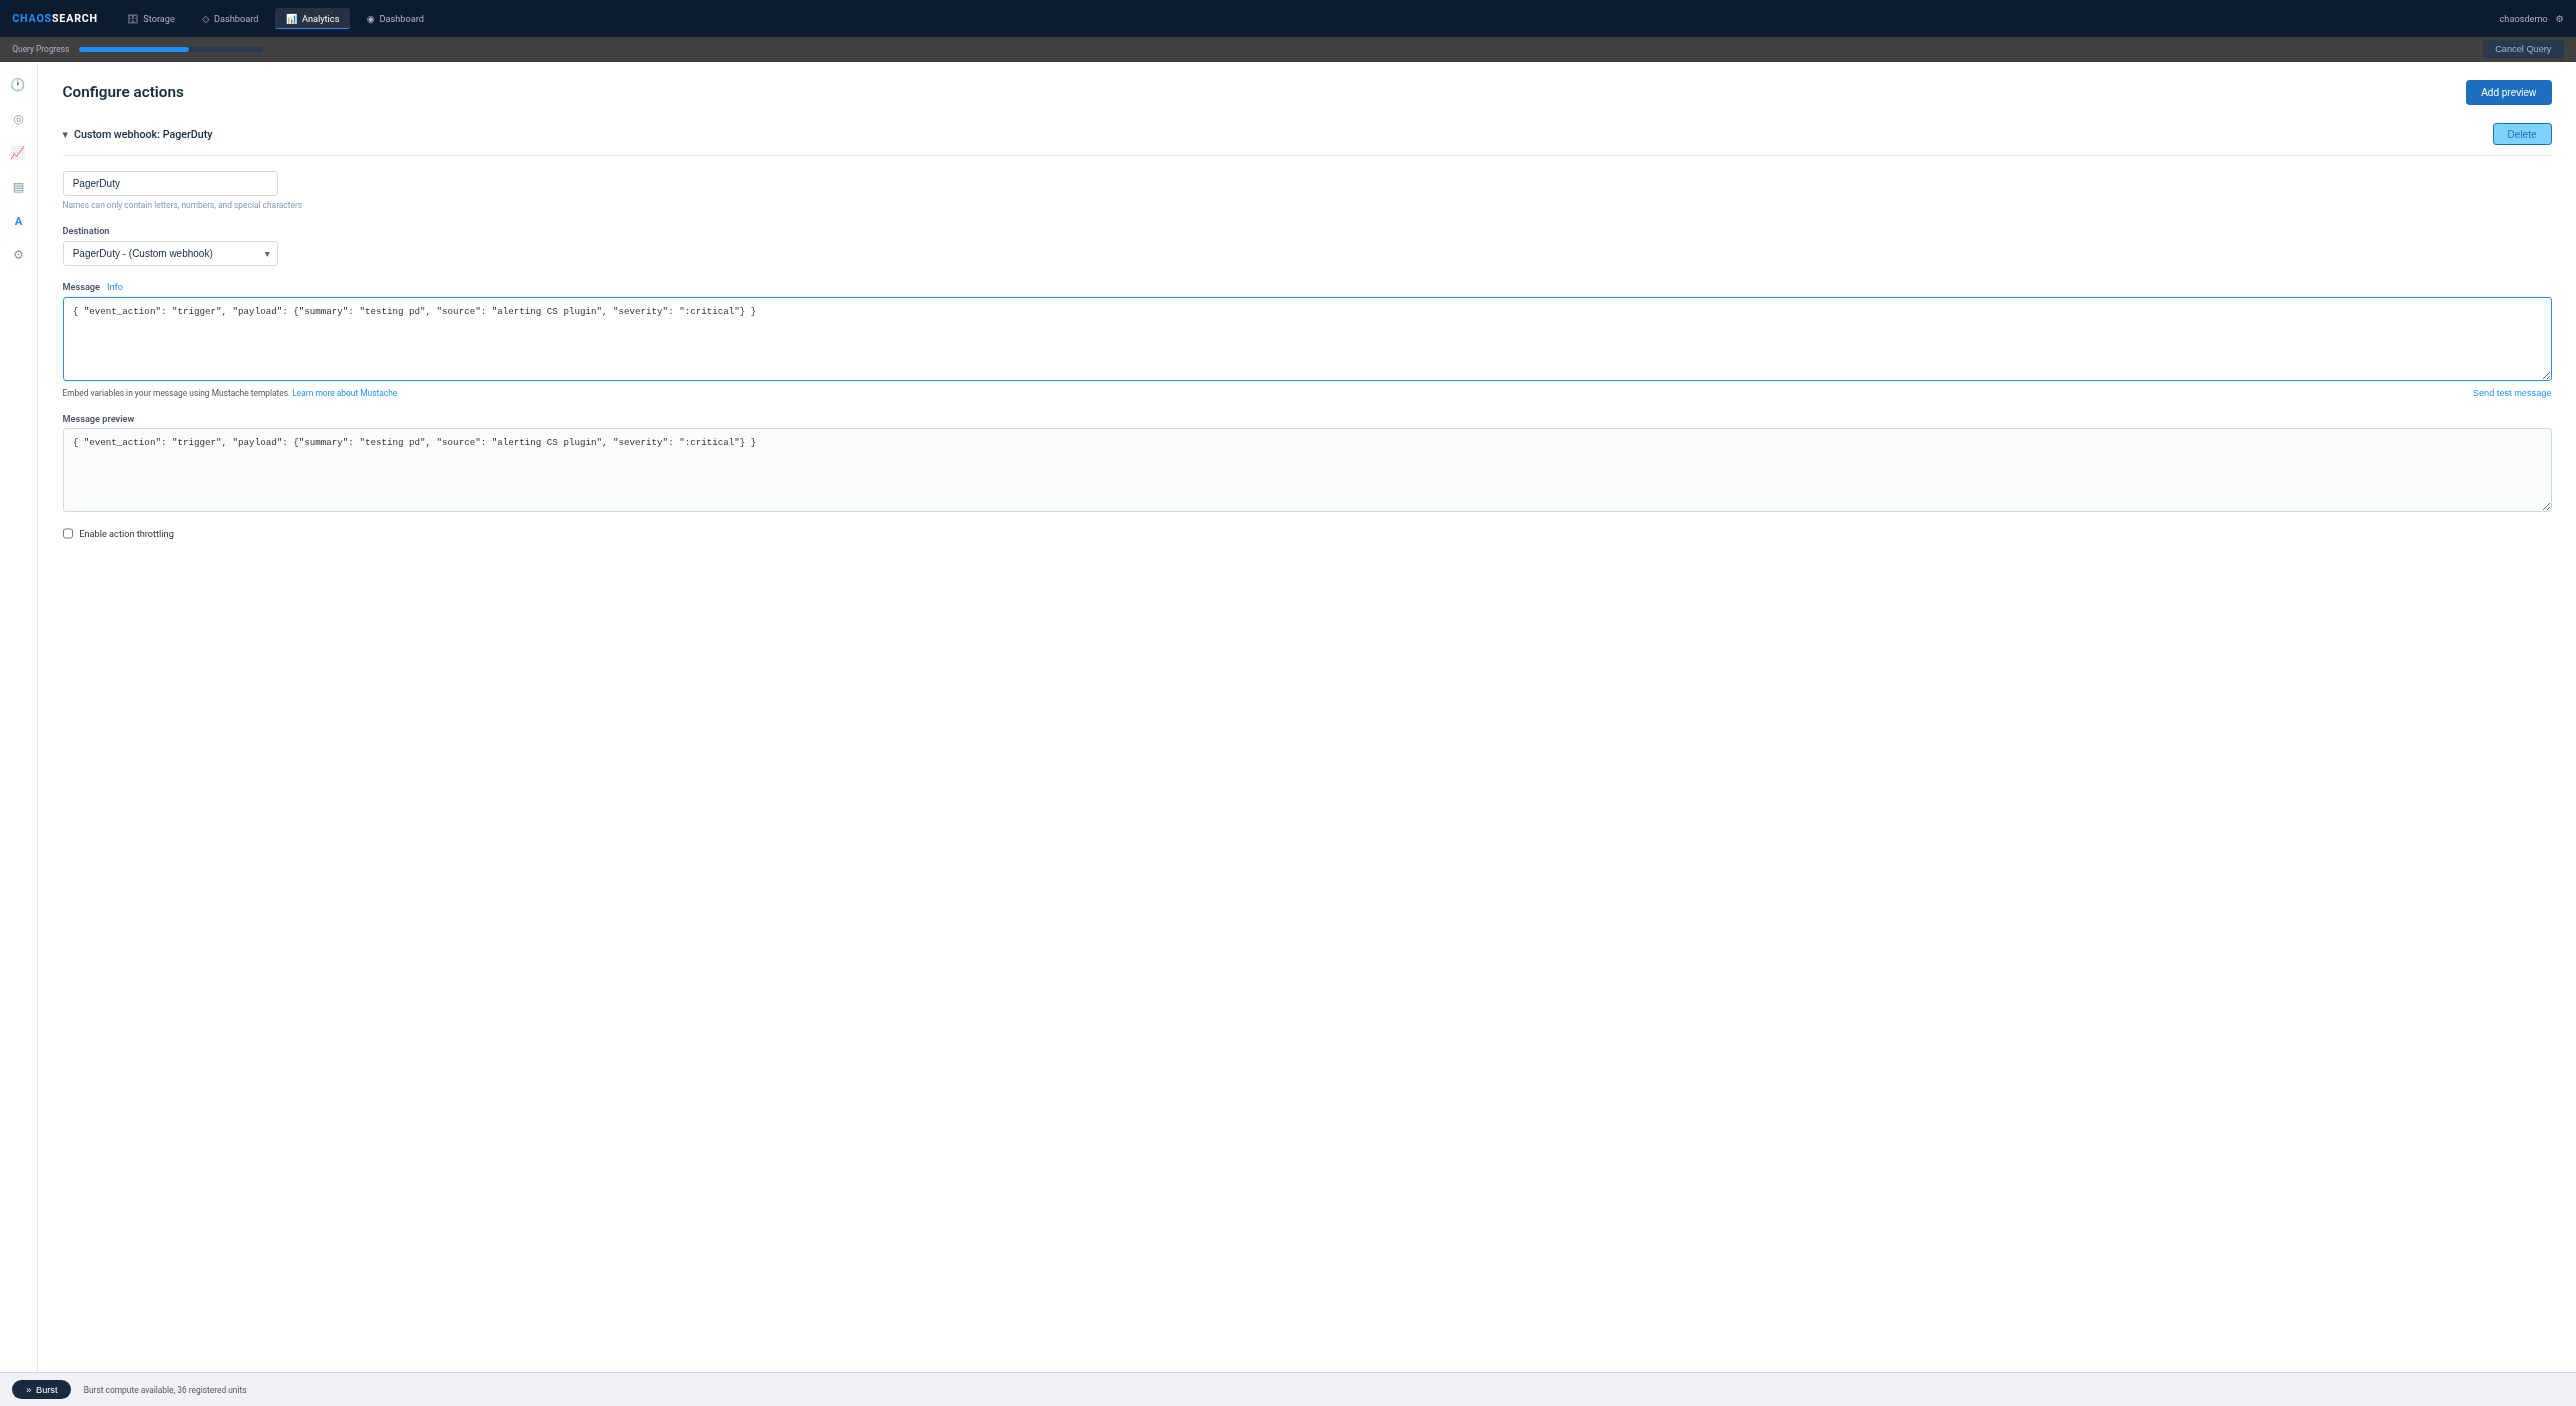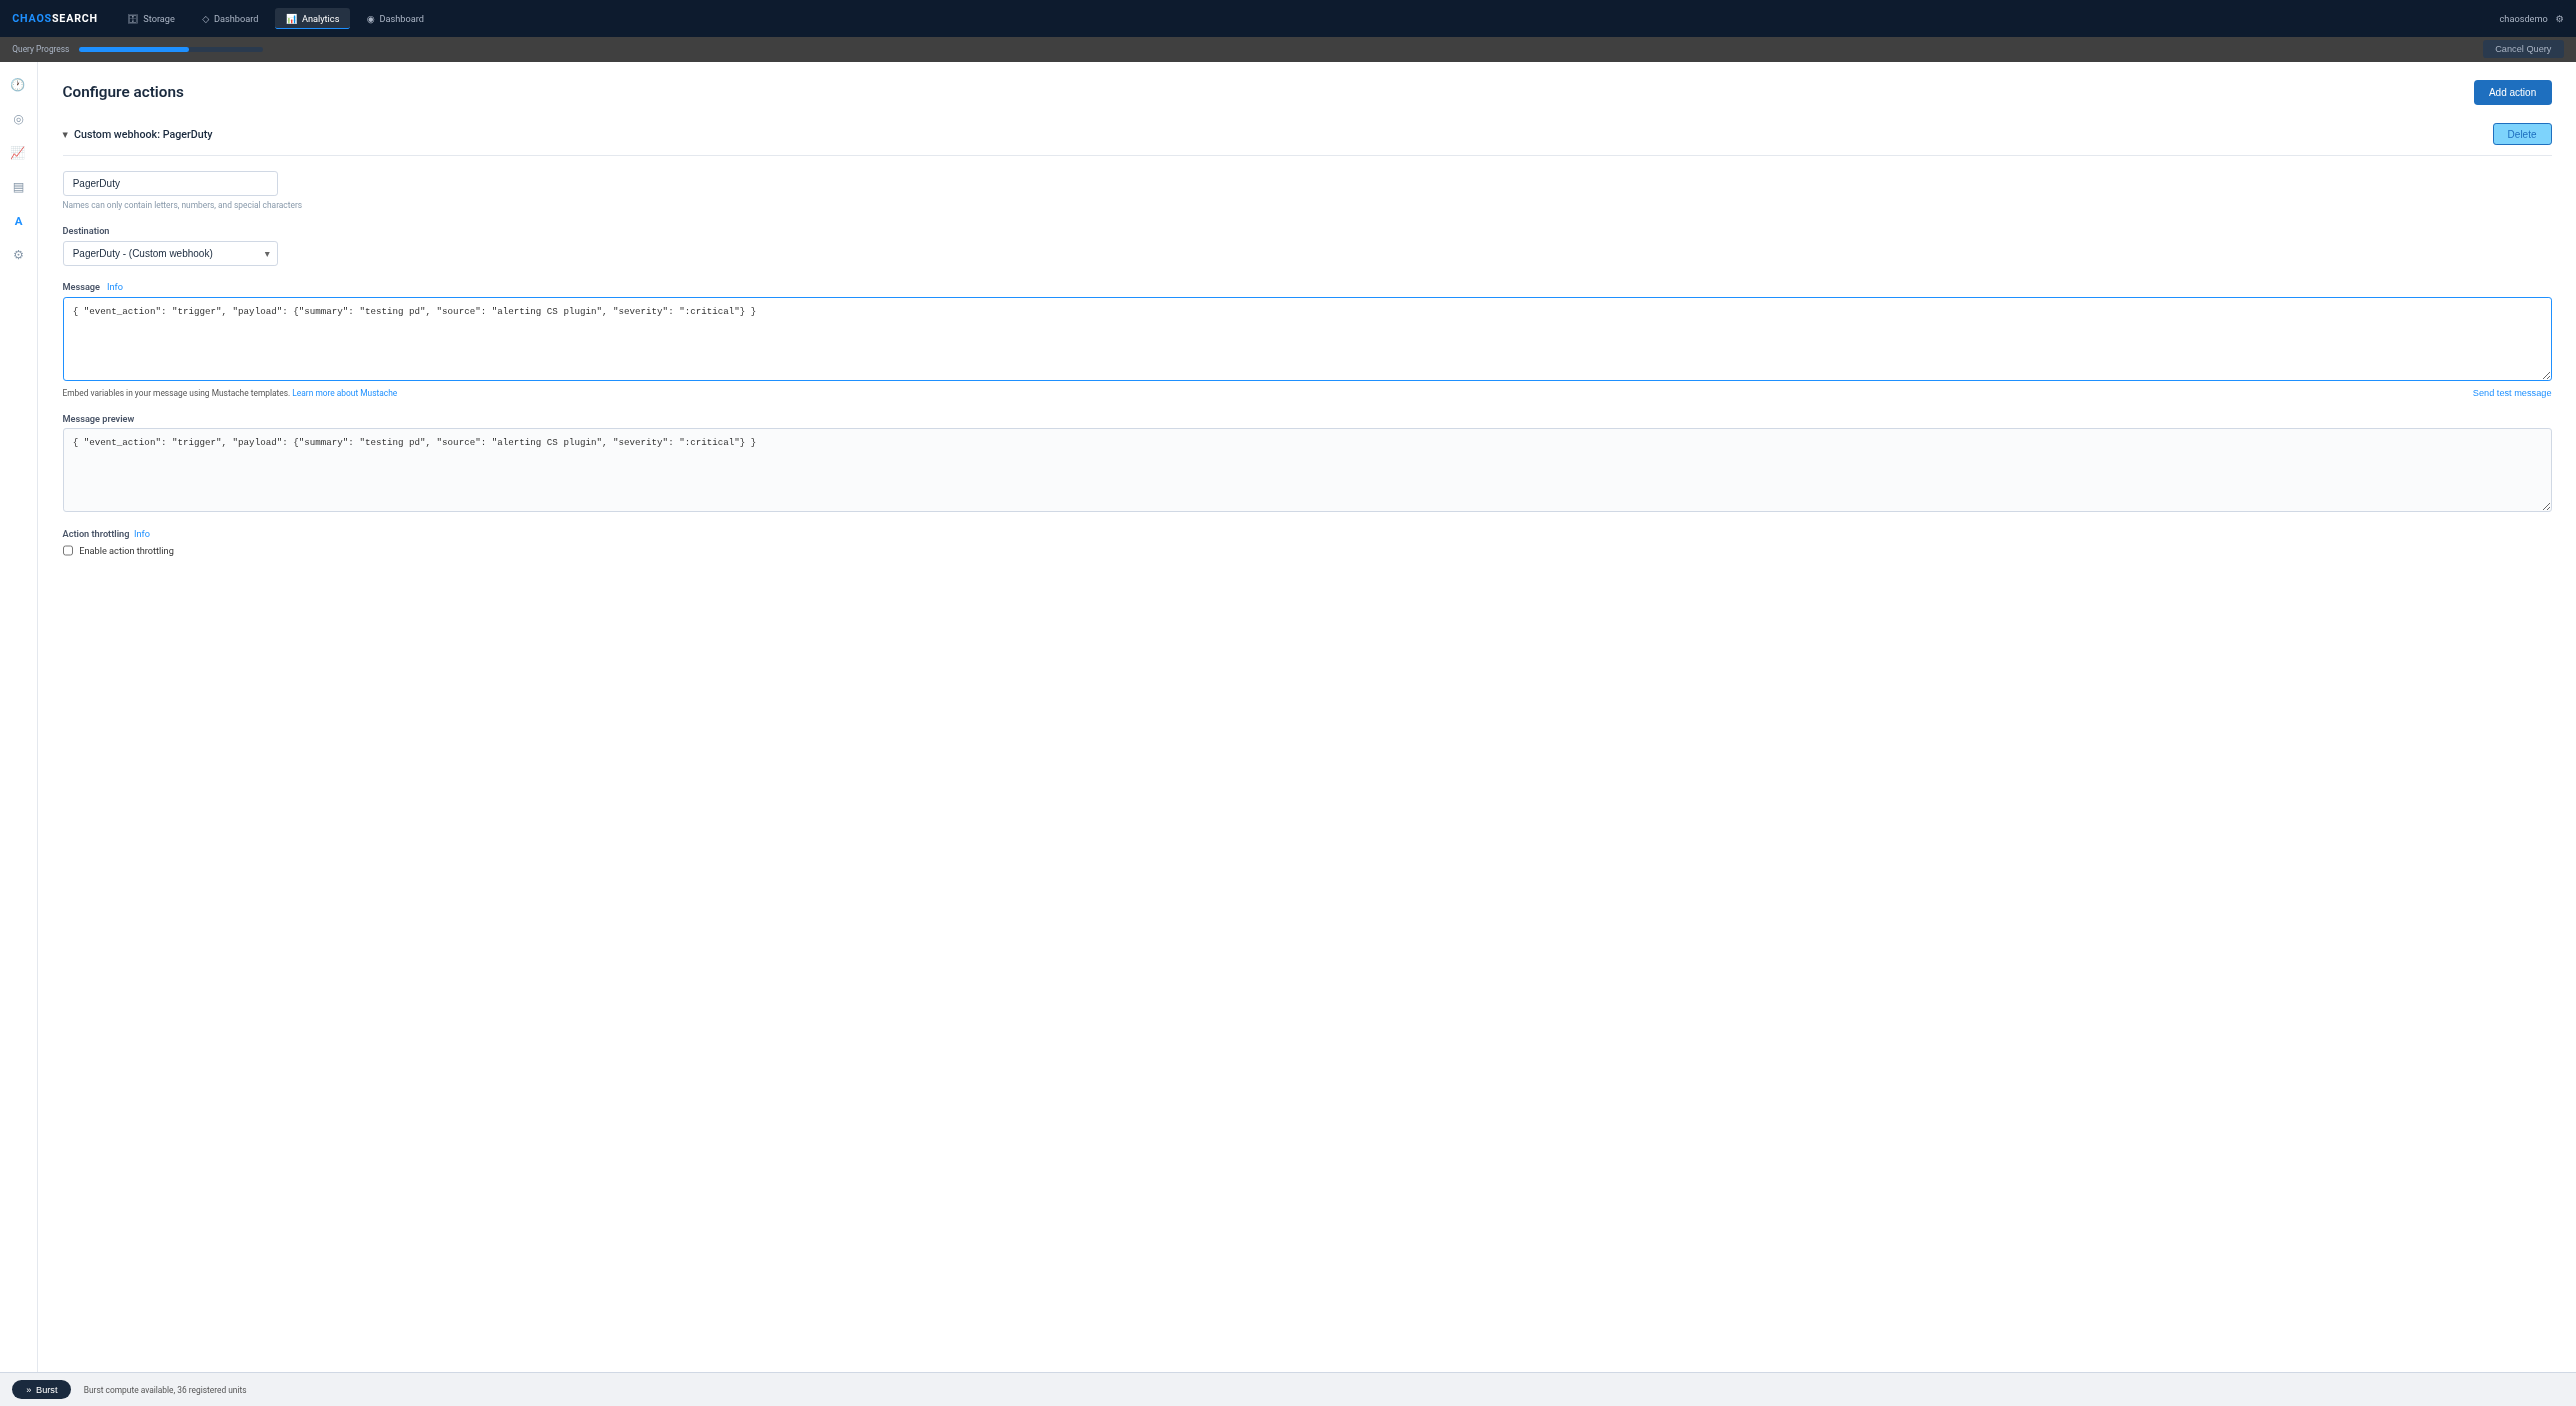--- a/index.html
+++ b/index.html
@@ -378,21 +378,21 @@
     </div>
     <div class="sidebar-icon">
       <span>⚙</span>
     </div>
   </aside>
 
   <main class="main-content">
 
     <div class="page-header">
       <h1 class="page-title">Configure actions</h1>
-      <button class="add-action-btn">Add action</button>
+      <button class="add-action-btn">Add preview</button>
     </div>
 
     <div class="section-header">
       <div class="section-title">
         <span class="chevron-icon">▾</span>
         <span>Custom webhook: PagerDuty</span>
       </div>
       <button class="delete-btn">Delete</button>
     </div>
 
@@ -427,24 +427,20 @@
     </div>
 
     <div class="form-group">
       <label class="form-label">Message preview</label>
       <div class="preview-box">
         <span>{ "event_action": "trigger", "payload": {"summary": "testing pd", "source": "alerting CS plugin", "severity": ":critical"} }</span>
       </div>
     </div>
 
     <div class="form-group">
-      <div class="throttling-label">
-        <span>Action throttling</span>
-        <a class="info-link">Info</a>
-      </div>
       <div class="checkbox-row">
         <input type="checkbox" id="throttle-check" style="">
         <label for="throttle-check">Enable action throttling</label>
       </div>
     </div>
 
   </main>
 </div>
 
 <div class="bottom-bar">

